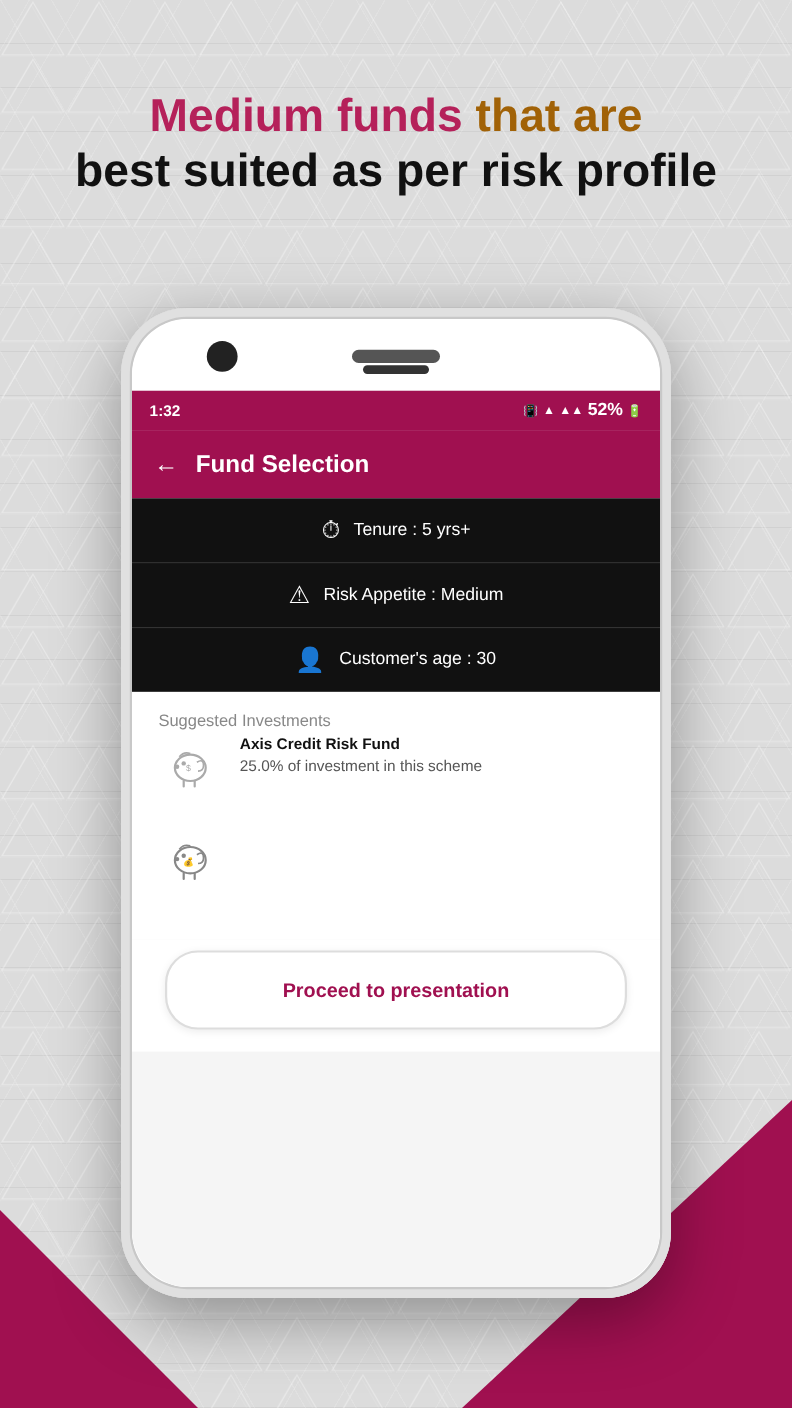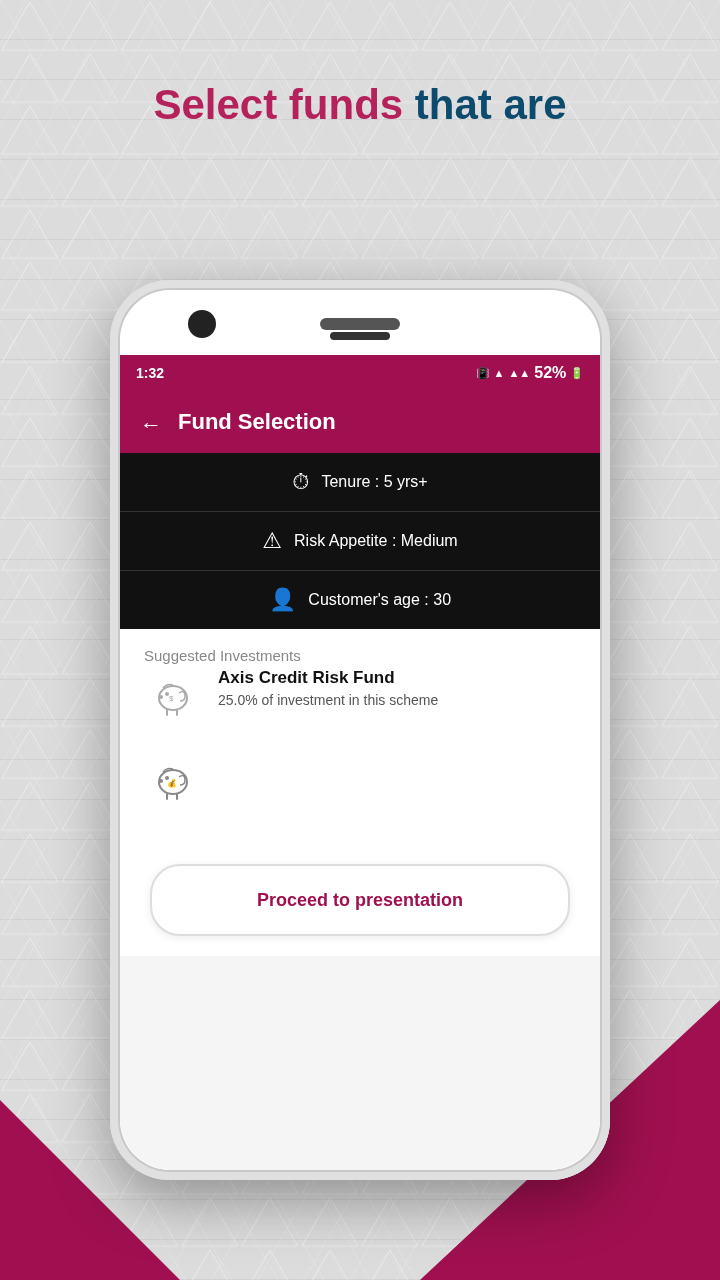--- a/index.html
+++ b/index.html
@@ -62,21 +62,21 @@
       font-weight: 700;
       line-height: 1.2;
     }
     .headline-line2 {
       font-size: 42px;
       font-weight: 700;
       color: #111;
       line-height: 1.2;
     }
     .headline-pink { color: #b5215a; }
-    .headline-black { color: #0c4a6e; }
+    .headline-black { color: #a16207; }
 
     
     .phone {
       position: absolute;
       top: 280px;
       left: 50%;
       transform: translateX(-50%);
       width: 500px;
       height: 900px;
       background: #fff;
@@ -212,21 +212,21 @@
       height: 56px;
       flex-shrink: 0;
       display: flex;
       align-items: center;
       justify-content: center;
       font-size: 36px;
       color: #888;
     }
     .fund-info {}
     .fund-name {
-      font-size: 17px;
+      font-size: 14px;
       font-weight: 700;
       color: #111;
       margin-bottom: 4px;
     }
     .fund-desc {
       font-size: 14px;
       color: #555;
     }
 
     
@@ -272,23 +272,24 @@
       </pattern>
     </defs>
     <rect width="720" height="1280" fill="url(#tri)"></rect>
   </svg>
   <div class="bg-corner-right"></div>
   <div class="bg-corner-left"></div>
 </div>
 
 <div class="headline">
   <div class="headline-line1">
-    <span class="headline-pink">Select funds</span>
+    <span class="headline-pink">Medium funds</span>
     <span class="headline-black"> that are</span>
   </div>
+  <div class="headline-line2">best suited as per risk profile</div>
 </div>
 
 <div class="phone">
   <div class="phone-inner">
     <div class="phone-camera"></div>
     <div class="phone-speaker"></div>
     <div class="phone-button"></div>
 
     <div class="screen">
 

